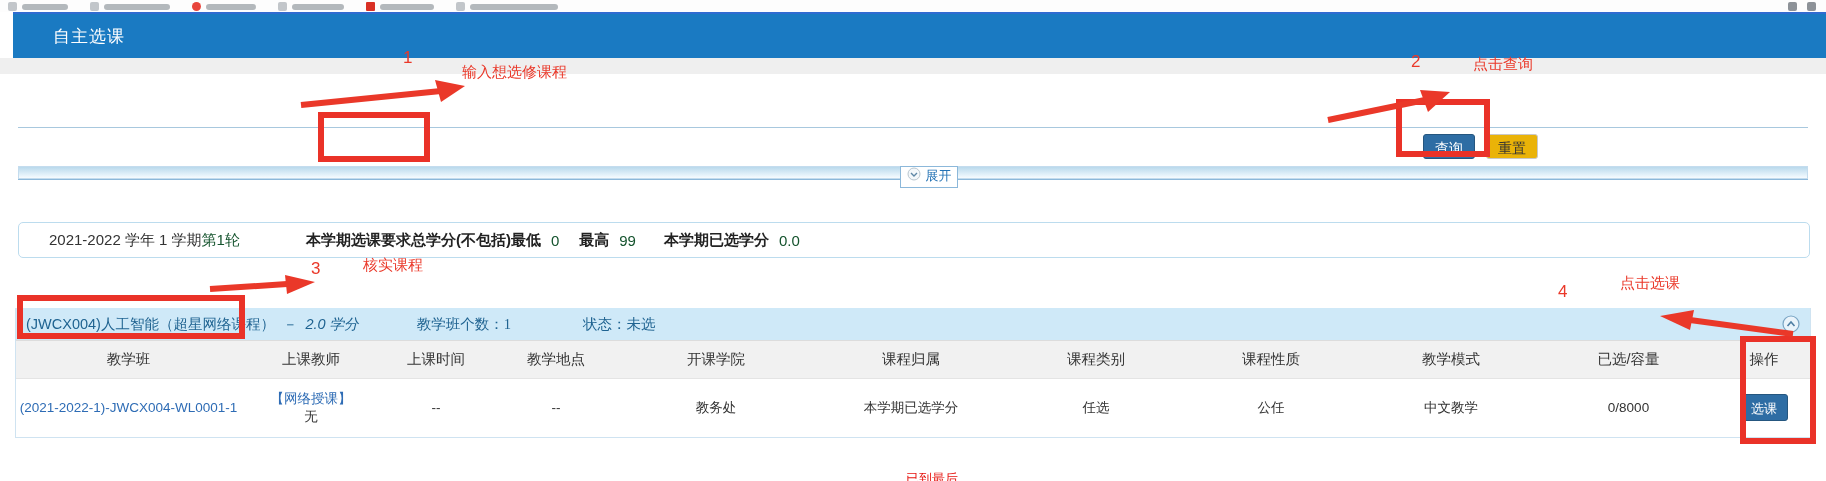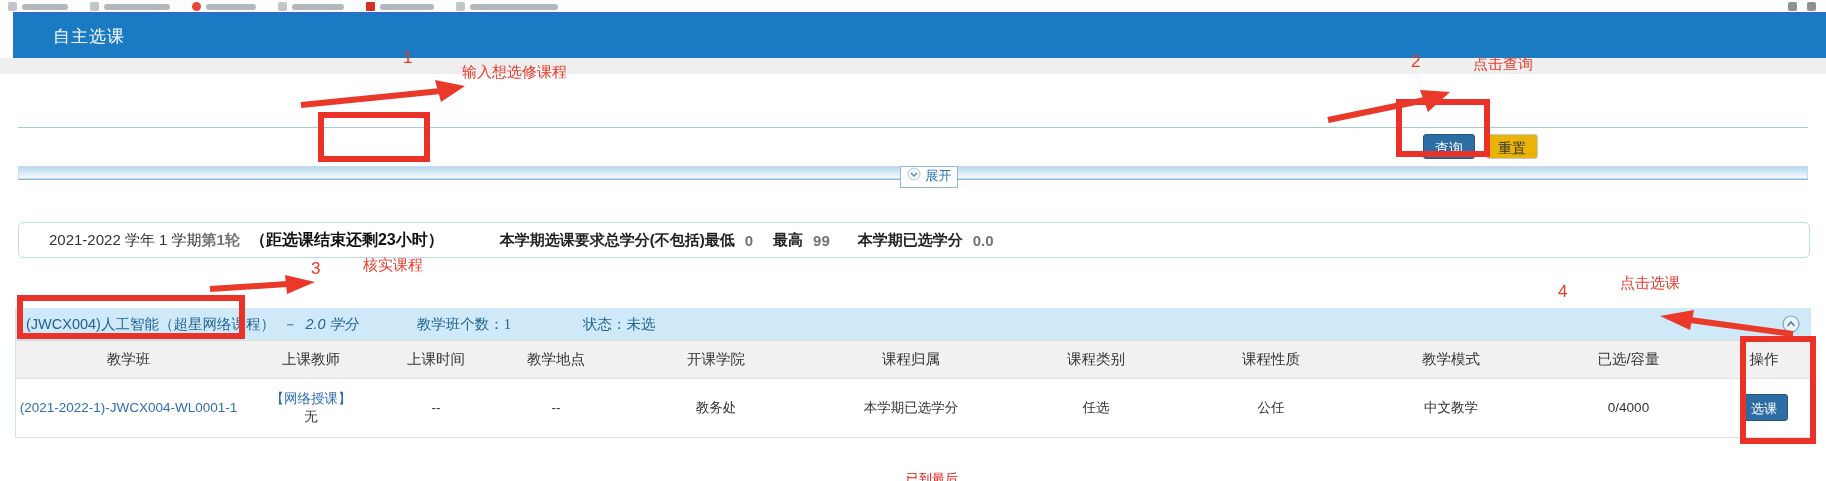--- a/index.html
+++ b/index.html
@@ -28,21 +28,21 @@
   .btn { position:absolute; height:25px; border-radius:3px; font-size:14px; text-align:center; line-height:27px; cursor:pointer; font-family:inherit; }
   .btn-query { left:1423px; top:134px; width:52px; background:#2e6da4; border:1px solid #25567f; color:#fff; }
   .btn-reset { left:1486px; top:134px; width:52px; background:#eab308; border:1px solid #c8c8c8; color:#333; }
   .grad-bar { position:absolute; left:18px; top:166px; width:1790px; height:13px; background:linear-gradient(180deg,#b9d9ec 0%,#eaf5fc 80%,#f7fbfe 100%); border:1px solid #c4dcee; }
   .tab-line { position:absolute; left:18px; top:179px; width:1790px; border-top:1px solid #8cb8da; }
   .expand-tab { position:absolute; left:900px; top:166px; width:58px; height:22px; background:#fff; border:1px solid #8cb8da; display:flex; justify-content:center; gap:5px; cursor:pointer; }
   .expand-tab .txt { color:#2473b5; font-size:13px; }
 
   
   .sem-panel { position:absolute; left:18px; top:222px; width:1792px; height:36px; border:1px solid #bcdcee; border-radius:5px; background:#fff; display:flex; align-items:center; padding:0 16px 0 30px; font-size:15px; color:#333; }
-  .sem-panel .red { color:#737373;font-weight:bold; }
+  .sem-panel .red { color:#14532d; }
   .sem-panel .b { font-weight:bold; color:#222; }
   .sem-panel .countdown { font-size:16px; font-weight:bold; color:#111; }
   .sp28 { display:inline-block; width:28px; }
   .sp10 { display:inline-block; width:10px; }
   .legend { margin-left:auto; display:flex; align-items:center; gap:28px; }
   .leg-item { display:flex; align-items:center; gap:8px; font-size:14px; color:#333; }
   .swatch { width:30px; height:15px; border:1px solid; }
   .sw-blue  { background:#d7eaf6; border-color:#aacfe2; }
   .sw-yellow{ background:#faf4c4; border-color:#ddd3a0; }
   .sw-green { background:#b2f0a8; border-color:#86d87f; }
@@ -125,21 +125,20 @@
       <circle cx="7" cy="7" r="6" fill="#f4f8fb" stroke="#b9c6cf" stroke-width="1"></circle>
       <polyline points="4,6 7,9 10,6" fill="none" stroke="#5e87a6" stroke-width="1.4"></polyline>
     </svg>
     <span class="txt">展开</span>
   </div>
 
   <div class="sem-panel">
     <span>2021-2022 学年 1 学期</span>
       <span class="red">第1轮</span>
     <span class="sp10"></span>
-    <span class="countdown">（距选课结束还剩23小时）</span>
     <span class="sp28"></span>
       <span class="sp28"></span>
     <span class="b">本学期选课要求总学分(不包括)最低</span>
     <span class="sp10"></span>
       <span class="red">0</span>
     <span class="sp10"></span>
       <span class="sp10"></span>
     <span class="b">最高</span>
     <span class="sp10"></span>
       <span class="red">99</span>
@@ -197,21 +196,21 @@
             <div class="tag-blue">【网络授课】</div>
             <div>无</div>
           </td>
           <td>--</td>
           <td>--</td>
           <td>教务处</td>
           <td>本学期已选学分</td>
           <td>任选</td>
           <td>公任</td>
           <td>中文教学</td>
-          <td>0/4000</td>
+          <td>0/8000</td>
           <td><span class="btn-select">选课</span></td>
         </tr>
       </tbody>
     </table>
   </div>
 
   <div class="bottom-note">已到最后</div>
 
   <span class="ann ann-num" style="left:403px;top:48px;">1</span>
   <span class="ann ann-label" style="left:462px;top:63px;">输入想选修课程</span>

